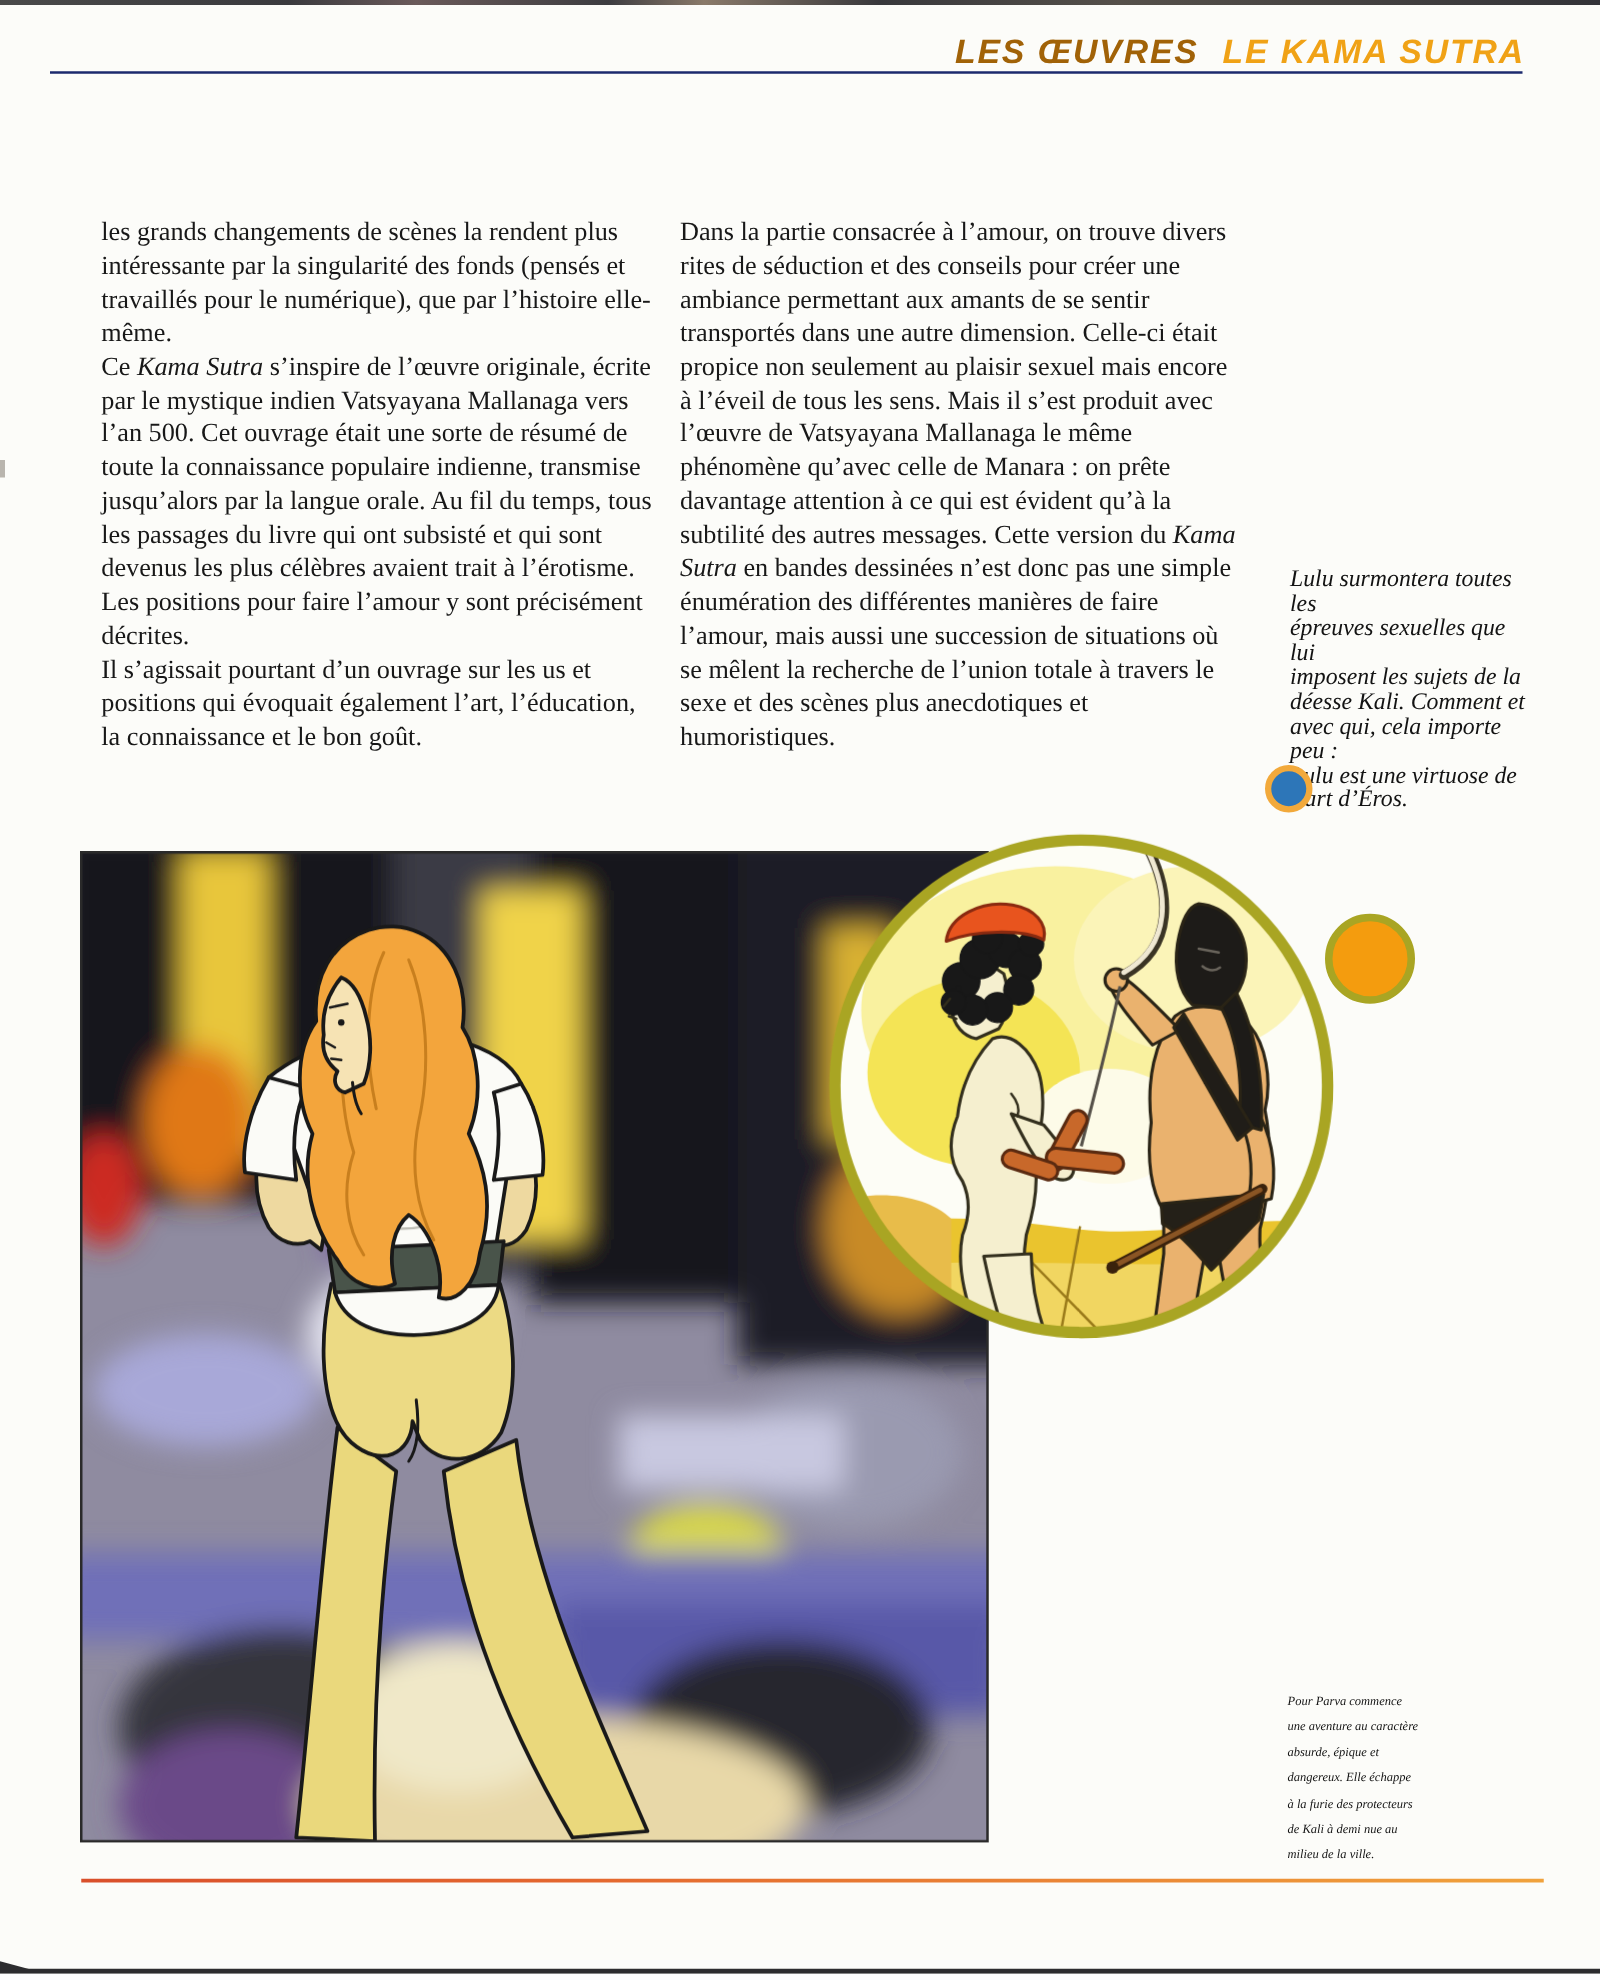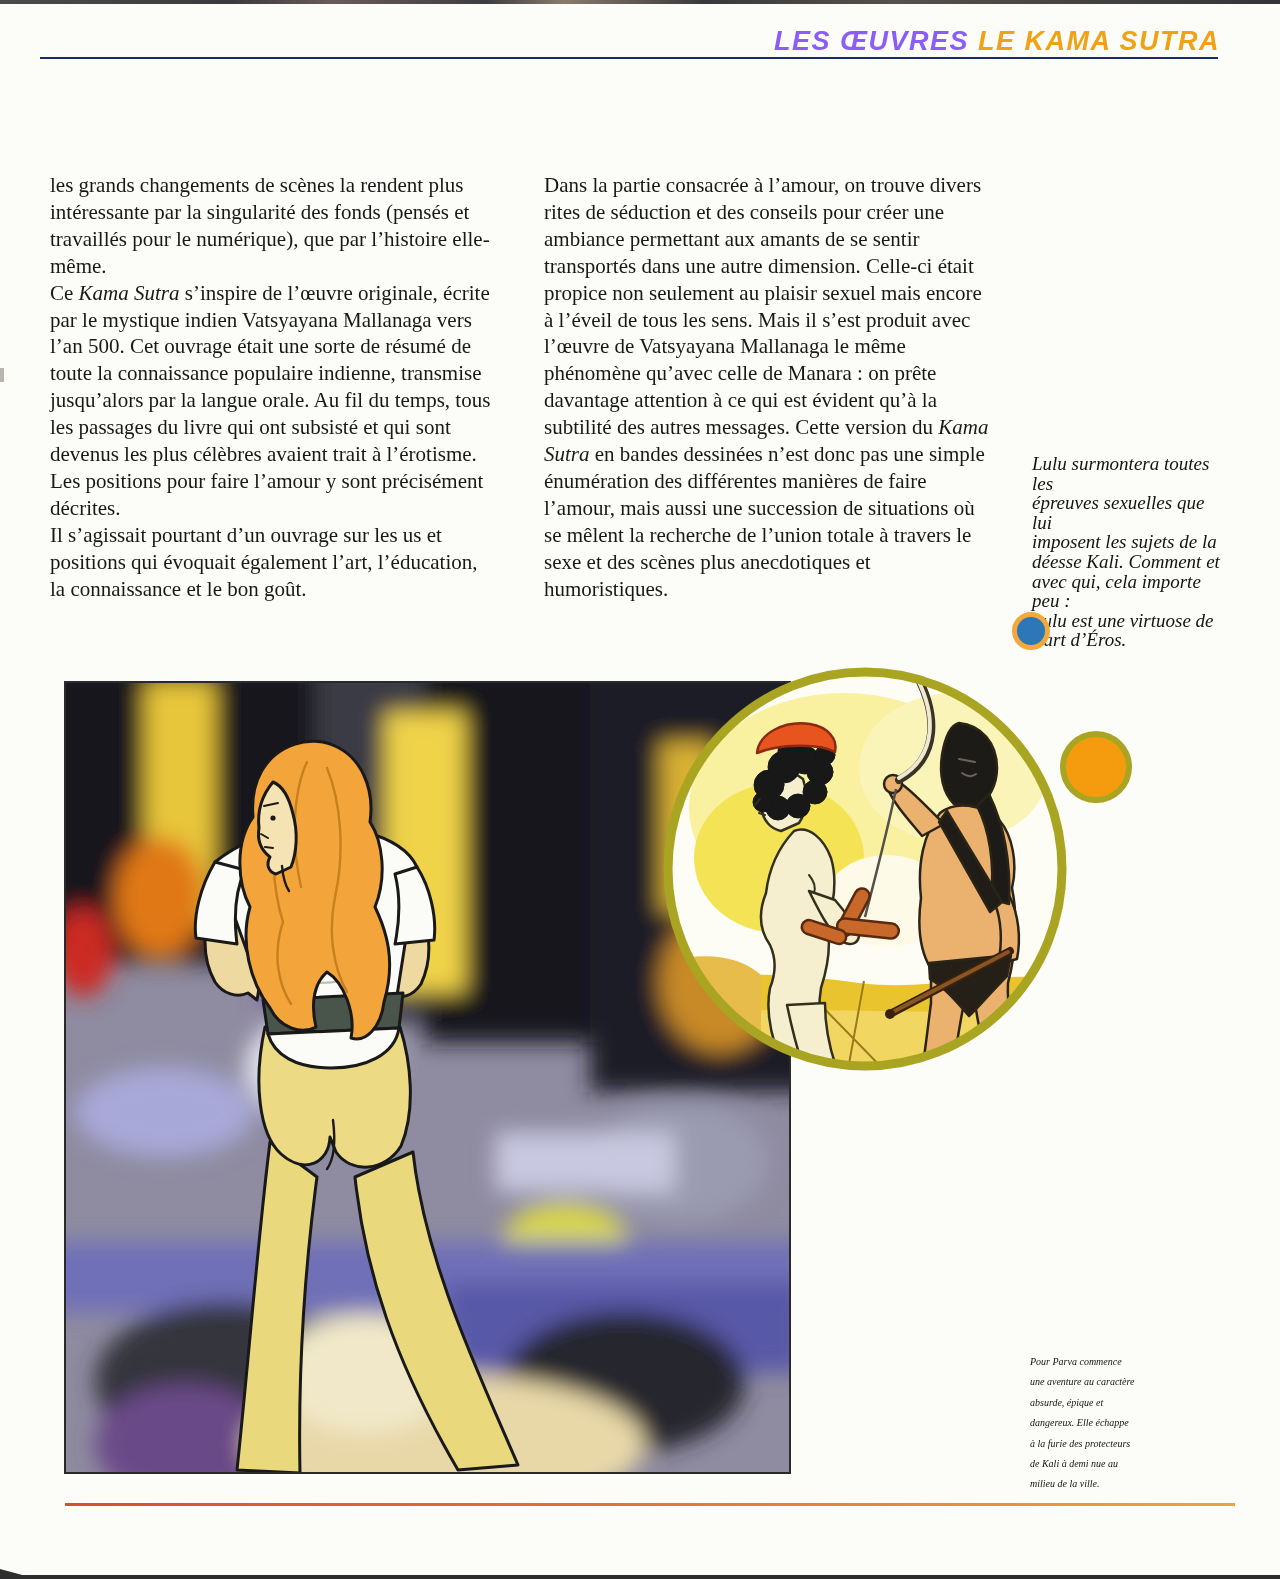--- a/index.html
+++ b/index.html
@@ -7,28 +7,28 @@
   .page{position:relative;width:1280px;height:1579px;background:#fcfcf9;overflow:hidden;margin:0 auto;}
 
   .top-edge{position:absolute;left:0;top:0;width:100%;height:4px;
     background:linear-gradient(90deg,#4a4a4a 0%,#3a3a3e 18%,#6a5a5a 26%,#3c3c40 38%,#8a7a6a 44%,#38383c 55%,#55504a 70%,#333338 100%);}
   .bottom-edge{position:absolute;left:0;bottom:0;width:100%;height:4px;background:#2d2d2f;}
   .bottom-edge:before{content:"";position:absolute;left:0;bottom:3px;border-left:26px solid #2d2d2f;border-top:7px solid transparent;}
   .scan-tick{position:absolute;left:0;top:368px;width:4px;height:14px;background:#b9b5ae;}
 
   .header-title{position:absolute;top:26px;right:60px;font-family:"Liberation Sans",sans-serif;
     font-weight:bold;font-style:italic;font-size:27px;letter-spacing:1.5px;white-space:nowrap;}
-  .t-navy{color:#8b5cf6;}
-  .t-orange{color:#f0a216;}
+  .t-navy{color:#a16207;}
+  .t-orange{color:#f0a216;margin-left:10px;}
   .header-rule{position:absolute;top:57px;left:40px;right:62px;height:2px;background:#1c2a6e;}
 
   .col{position:absolute;top:172px;font-size:21px;line-height:26.9px;color:#181818;text-align:left;}
   .col p{margin:0;}
   .col em{}
-  .col1{left:50px;width:446px;}
+  .col1{left:81px;width:446px;}
   .col2{left:544px;width:452px;}
 
   .caption{position:absolute;font-style:italic;color:#131313;white-space:pre-line;}
   .caption-side{left:1032px;top:454px;width:196px;font-size:19px;line-height:19.6px;}
   .caption-bottom{left:1030px;top:1352px;width:190px;font-size:10px;line-height:20.4px;text-align:left;}
 
   .dot{position:absolute;border-radius:50%;}
   .blue-dot{left:1012px;top:612px;width:28px;height:28px;border:5px solid #f2a93b;background:#2d76b8;z-index:4;}
   .orange-dot{left:1060px;top:731px;width:60px;height:60px;border:6px solid #a9a523;background:#f49c0e;z-index:2;}
 

